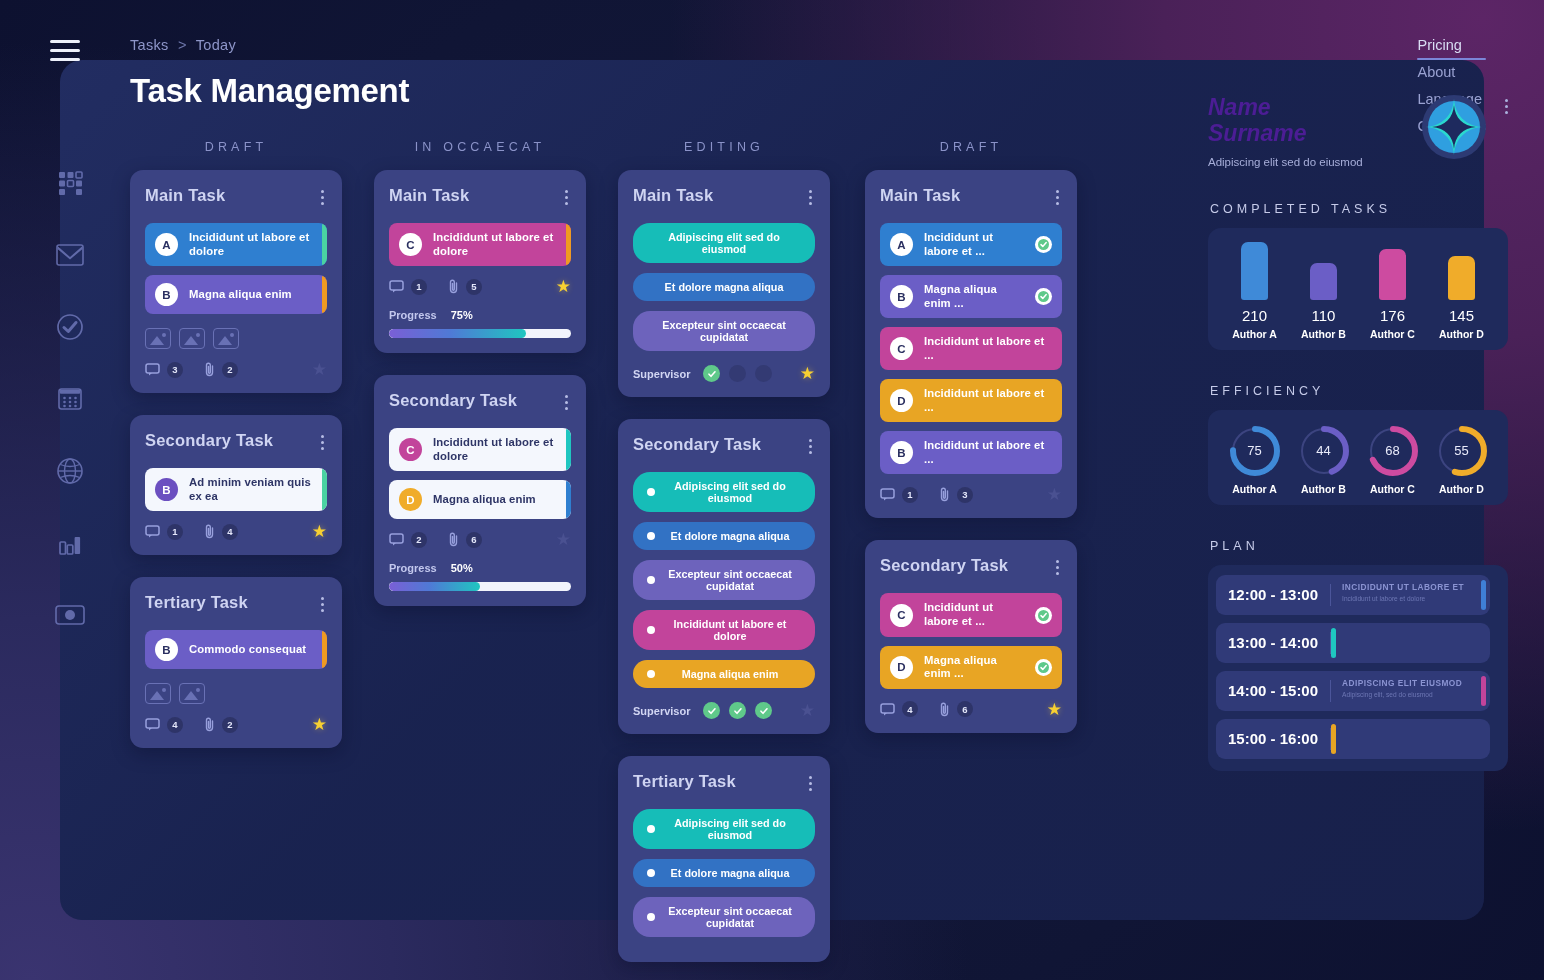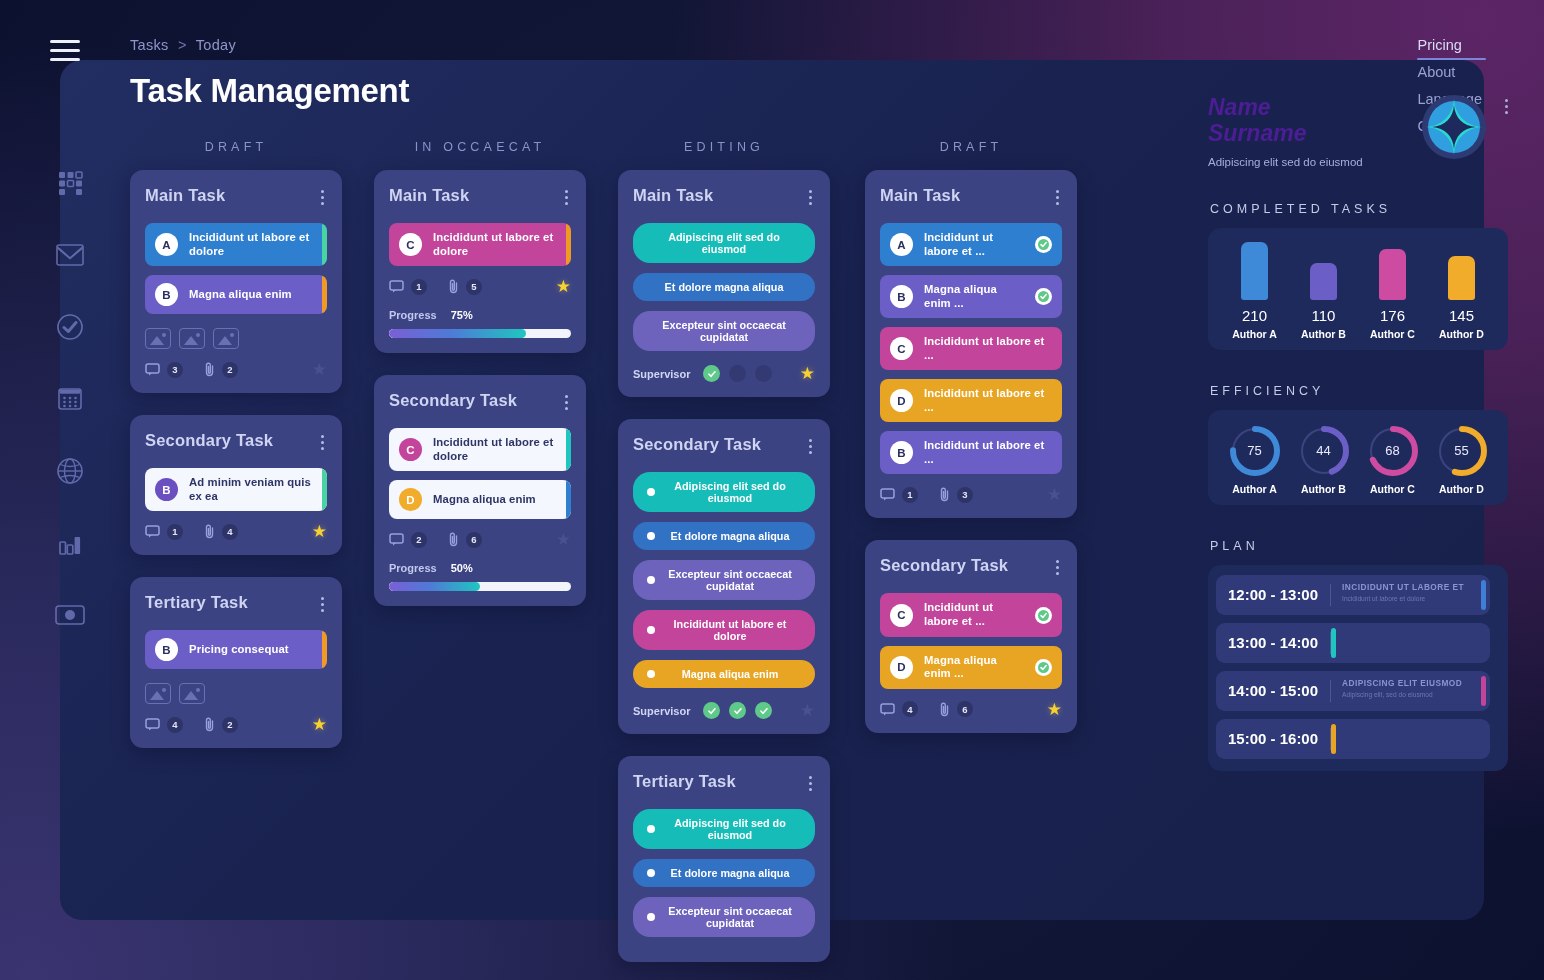--- a/index.html
+++ b/index.html
@@ -336,21 +336,21 @@
           <div class="card-head">
             <div class="card-title">Tertiary Task</div>
             <div class="kebab">
               <i></i>
               <i></i>
               <i></i>
             </div>
           </div>
           <div class="trow" style="background: rgb(107, 94, 198);">
             <div class="av">B</div>
-            <div class="tx">Pricing consequat</div>
+            <div class="tx">Commodo consequat</div>
             <div class="edge" style="background: rgb(239, 154, 34);"></div>
           </div>
           <div class="thumbs">
             <div class="thumb"></div>
             <div class="thumb"></div>
           </div>
           <div class="meta">
             <span class="icn">
               <svg width="15" height="13" viewBox="0 0 15 13">
                 <rect x="1" y="1" width="13" height="9" rx="2" fill="none" stroke="currentColor" stroke-width="1.5"></rect>

